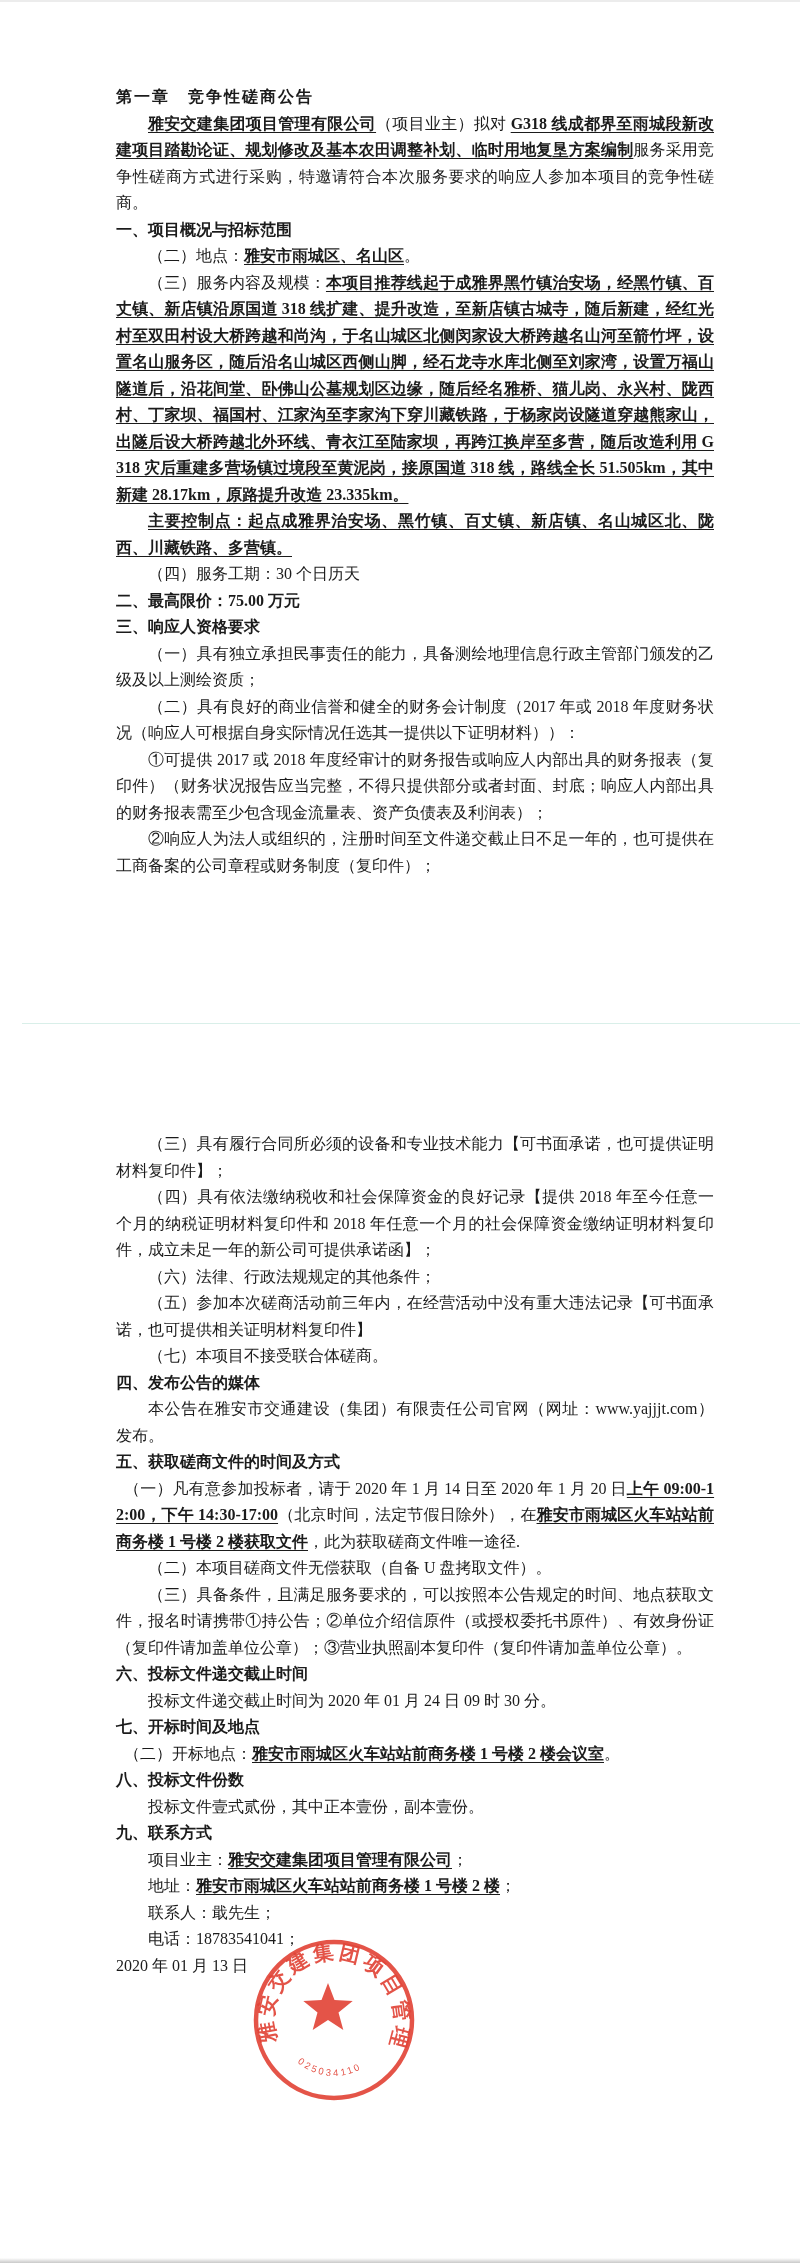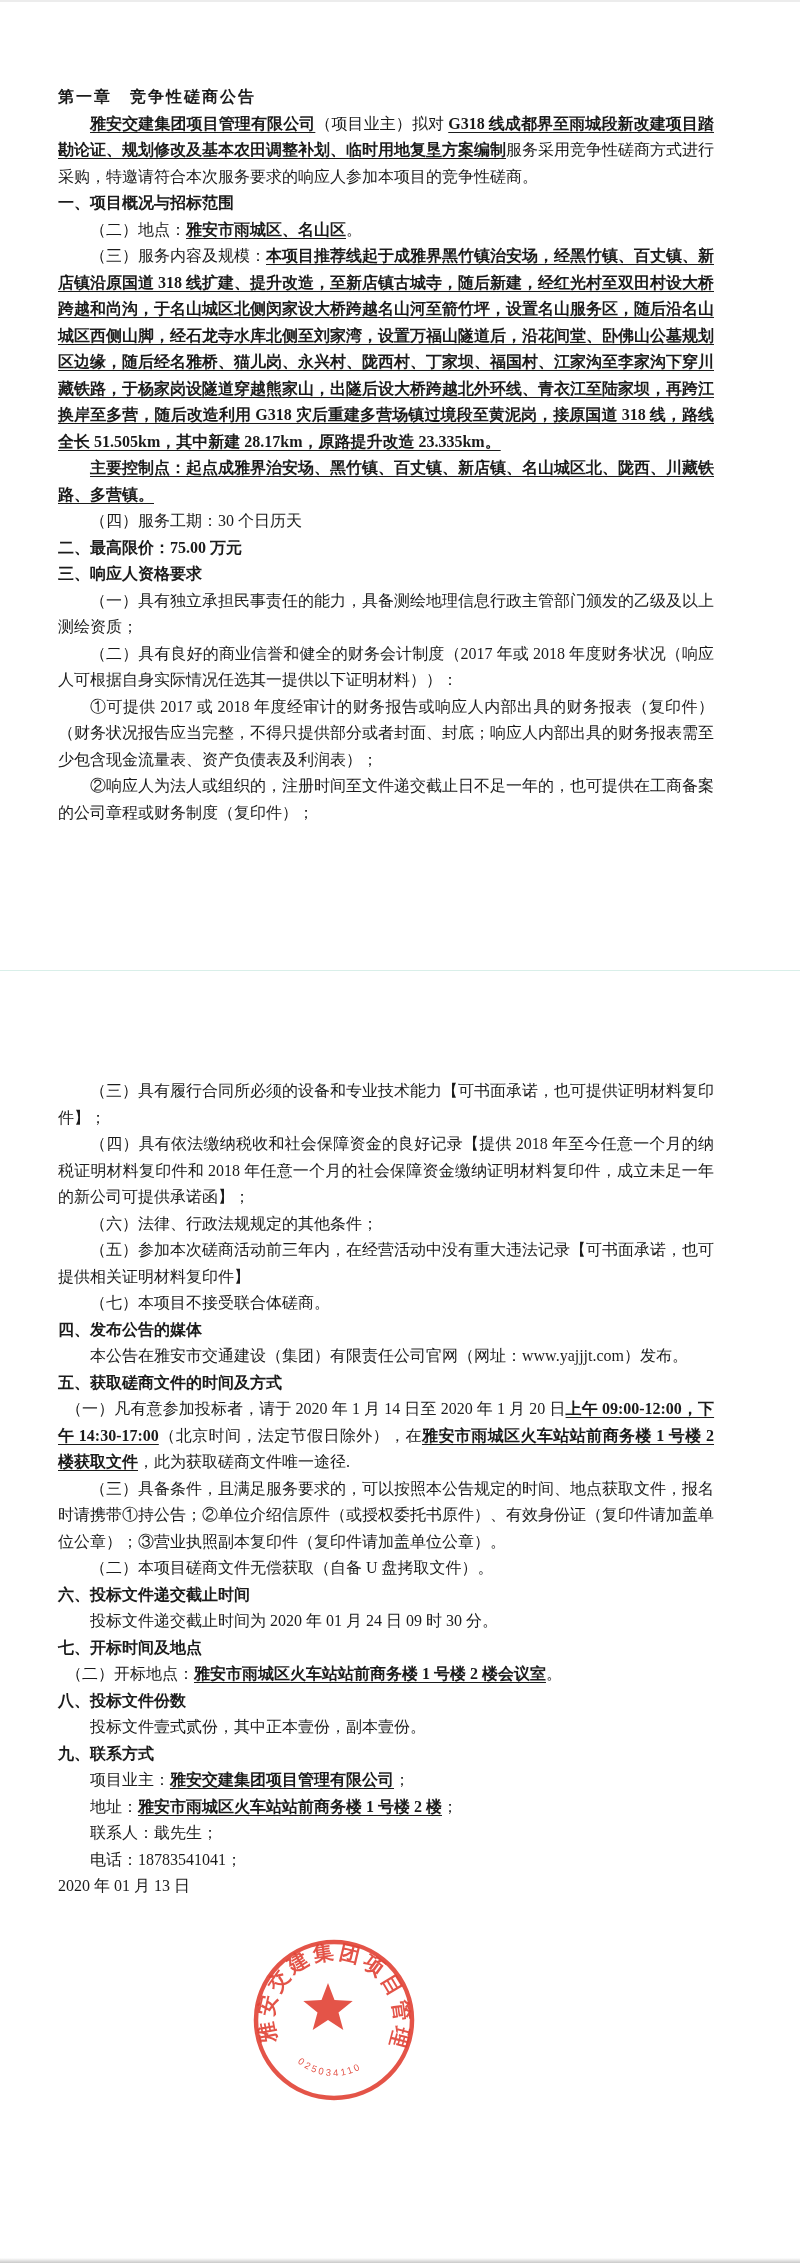--- a/index.html
+++ b/index.html
@@ -5,21 +5,21 @@
   html,body{margin:0;padding:0;background:#ffffff;}
   body{
     width:800px;height:2263px;
     font-family:"Liberation Serif","DejaVu Serif",serif;
     color:#1b1b1b;
     -webkit-font-smoothing:antialiased;
   }
   .page{position:relative;width:800px;height:2263px;overflow:hidden;background:#fff;}
   .scan-top{position:absolute;top:0;left:0;right:0;height:2px;background:#ececec;}
   .scan-bottom{position:absolute;bottom:0;left:0;right:0;height:5px;background:linear-gradient(#ffffff,#c9c9c9);}
-  .content{position:relative;padding:84px 86px 0 58px;z-index:1;}
+  .content{position:relative;padding:84px 86px 0 116px;z-index:1;}
   p.blk{margin:0;font-size:16px;line-height:26.5px;text-align:justify;word-break:break-all;}
   .title{
     text-align:center;font-size:23px;font-weight:700;
     line-height:30px;margin-bottom:12px;letter-spacing:2px;text-indent:0;
   }
   .h{font-weight:700;}
   .ind{text-indent:32px;}
   .ind-sm{text-indent:8px;}
   .u{text-underline-offset:3px;}
   .bu{font-weight:700;text-decoration:underline;text-underline-offset:3px;}
@@ -59,22 +59,22 @@
       </div>
       <p class="blk ind"><span>（三）具有履行合同所必须的设备和专业技术能力【可书面承诺，也可提供证明材料复印件】；</span></p>
       <p class="blk ind"><span>（四）具有依法缴纳税收和社会保障资金的良好记录【提供 2018 年至今任意一个月的纳税证明材料复印件和 2018 年任意一个月的社会保障资金缴纳证明材料复印件，成立未足一年的新公司可提供承诺函】；</span></p>
       <p class="blk ind"><span>（六）法律、行政法规规定的其他条件；</span></p>
       <p class="blk ind"><span>（五）参加本次磋商活动前三年内，在经营活动中没有重大违法记录【可书面承诺，也可提供相关证明材料复印件】</span></p>
       <p class="blk ind"><span>（七）本项目不接受联合体磋商。</span></p>
       <p class="blk h"><span>四、发布公告的媒体</span></p>
       <p class="blk ind"><span>本公告在雅安市交通建设（集团）有限责任公司官网（网址：</span><span class="u">www.yajjjt.com</span><span>）发布。</span></p>
       <p class="blk h"><span>五、获取磋商文件的时间及方式</span></p>
       <p class="blk ind-sm"><span>（一）凡有意参加投标者，请于 </span><span class="u">2020</span><span> 年 </span><span class="u">1</span><span> 月 </span><span class="u">14</span><span> 日至 </span><span class="u">2020</span><span> 年 </span><span class="u">1</span><span> 月 </span><span class="u">20</span><span> 日</span><span class="bu">上午 09:00-12:00，下午 14:30-17:00</span><span>（北京时间，法定节假日除外），在</span><span class="bu">雅安市雨城区火车站站前商务楼 1 号楼 2 楼获取文件</span><span>，此为获取磋商文件唯一途径.</span></p>
+      <p class="blk ind"><span>（二）本项目磋商文件无偿获取（自备 U 盘拷取文件）。</span></p>
       <p class="blk ind"><span>（三）具备条件，且满足服务要求的，可以按照本公告规定的时间、地点获取文件，报名时请携带①持公告；②单位介绍信原件（或授权委托书原件）、有效身份证（复印件请加盖单位公章）；③营业执照副本复印件（复印件请加盖单位公章）。</span></p>
-      <p class="blk ind"><span>（二）本项目磋商文件无偿获取（自备 U 盘拷取文件）。</span></p>
       <p class="blk h"><span>六、投标文件递交截止时间</span></p>
       <p class="blk ind"><span>投标文件递交截止时间为 </span><span class="u">2020</span><span> 年 </span><span class="u">01</span><span> 月 </span><span class="u">24</span><span> 日 </span><span class="u">09</span><span> 时 </span><span class="u">30</span><span> 分。</span></p>
       <p class="blk h"><span>七、开标时间及地点</span></p>
       <p class="blk ind-sm"><span>（二）开标地点：</span><span class="bu">雅安市雨城区火车站站前商务楼 1 号楼 2 楼会议室</span><span>。</span></p>
       <p class="blk h"><span>八、投标文件份数</span></p>
       <p class="blk ind"><span>投标文件壹式贰份，其中正本壹份，副本壹份。</span></p>
       <p class="blk h"><span>九、联系方式</span></p>
       <p class="blk ind"><span>项目业主：</span><span class="bu">雅安交建集团项目管理有限公司</span><span>；</span></p>
       <p class="blk ind"><span>地址：</span><span class="bu">雅安市雨城区火车站站前商务楼 1 号楼 2 楼</span><span>；</span></p>
       <p class="blk ind"><span>联系人：</span><span class="u">戢先生</span><span>；</span></p>

